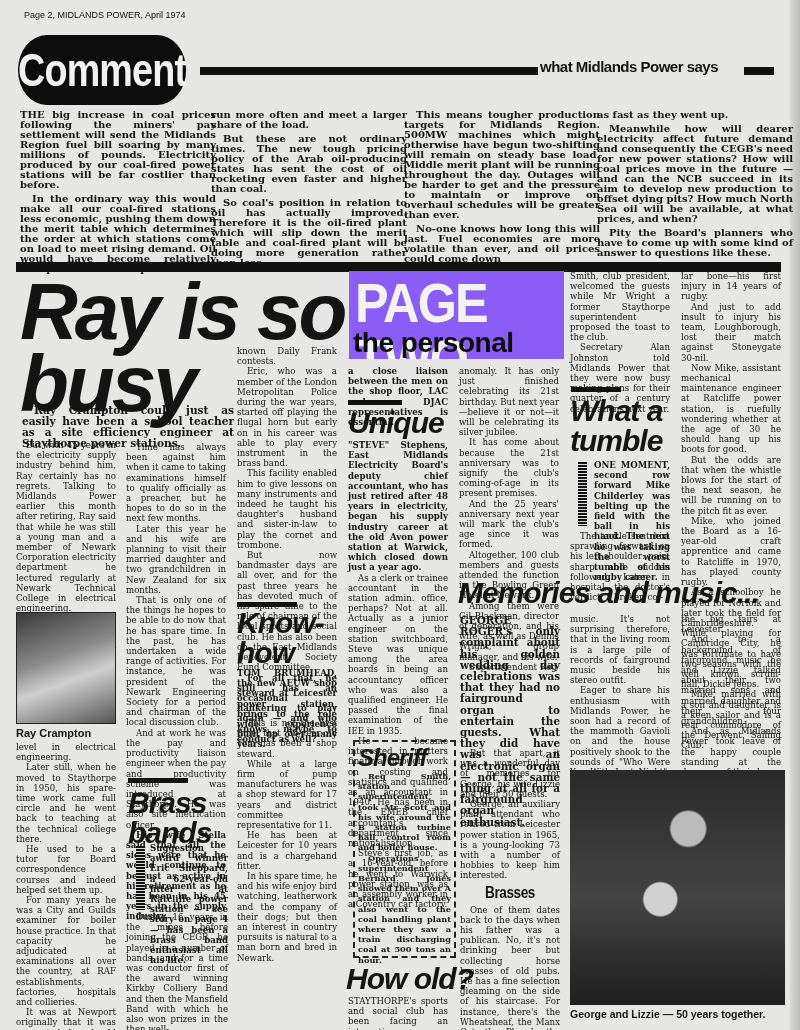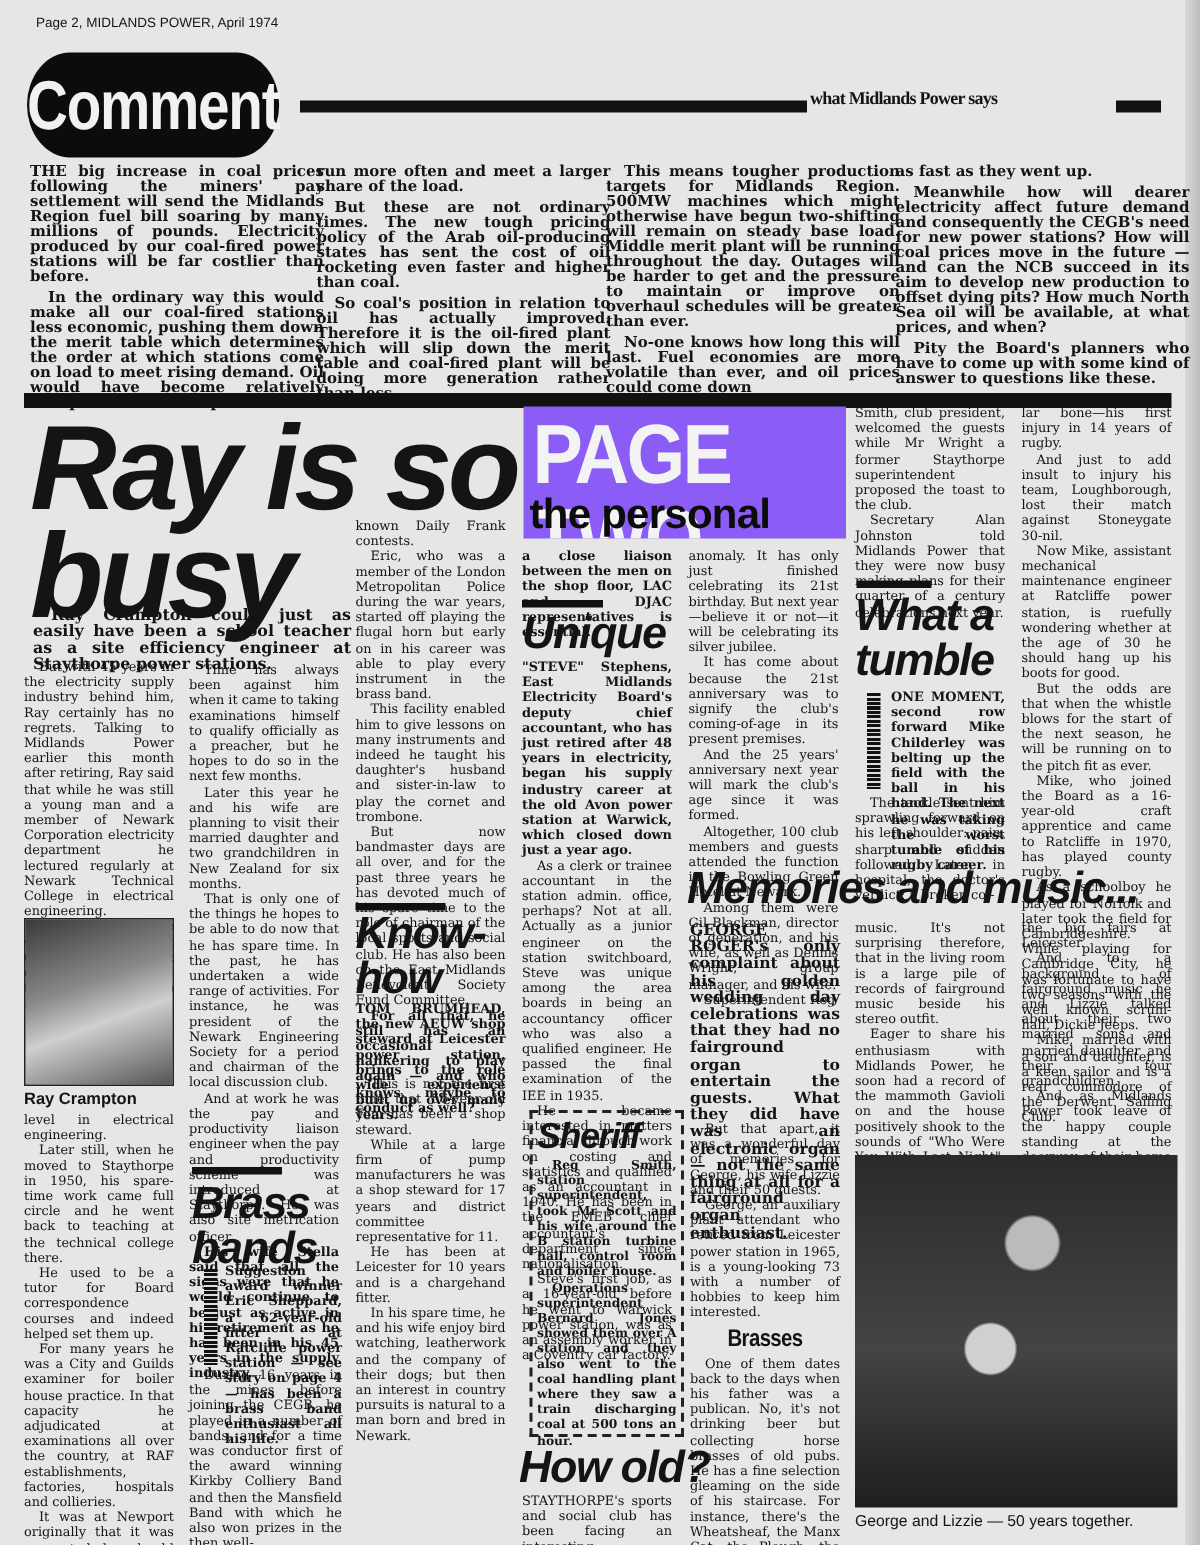--- a/index.html
+++ b/index.html
@@ -9,39 +9,39 @@
 .body-text{font-family:"DejaVu Serif",serif;font-size:8.6px;line-height:10.2px;text-align:justify;hyphens:auto}
 .body-text p{text-indent:10px}
 .body-text p.noi{text-indent:0}
 .b{font-weight:bold}
 .sans{font-family:"Liberation Sans","DejaVu Sans",sans-serif}
 .bar{background:#111}
 .hd{font-family:"Liberation Sans","DejaVu Sans",sans-serif;font-weight:bold;font-style:italic;letter-spacing:-1px;line-height:1}
 #folio{left:24px;top:10px;font-size:9px;font-weight:normal}
 #comment-pill{left:18px;top:35px;width:205px;height:70px;border-radius:35px;background:#0c0c0c;color:#f1f1f1;text-align:center;font-family:"Liberation Sans",sans-serif;font-weight:bold;font-size:46px;line-height:70px;letter-spacing:-1px;transform:scaleX(.82);transform-origin:left center}
 #comment-rule{left:200px;top:67px;width:338px;height:8px}
-#comment-tag{left:540px;top:58px;font-family:Liberation Serif, serif;font-weight:bold;font-size:12px;letter-spacing:-.5px}
+#comment-tag{left:540px;top:58px;font-family:Liberation Sans, sans-serif;font-weight:bold;font-size:15px;letter-spacing:-.5px}
 #comment-rule2{left:744px;top:67px;width:30px;height:8px}
 .comment-col{top:110px;width:196px;font-family:"DejaVu Serif",serif;font-size:10px;line-height:10px;font-weight:bold;text-align:justify}
 .comment-col p{text-indent:12px;margin-bottom:4px}
 .comment-col p.noi{text-indent:0}
 #heavy-rule{left:16px;top:262px;width:765px;height:10px}
 #ray-head{left:20px;top:276px;font-size:80px;line-height:72px;letter-spacing:-3px}
 #ray-standfirst{left:22px;top:405px;width:212px;font-size:10.6px;line-height:11px;font-weight:bold;text-align:justify;text-indent:12px}
 #ray-photo{left:16px;top:612px;width:100px;height:112px;background:linear-gradient(160deg,#3a3a3a 0%,#8a8a8a 40%,#cfcfcf 60%,#555 100%);border:1px solid #222}
 #ray-caption{left:16px;top:727px;font-size:11px;font-weight:bold}
 #pagetwo{left:349px;top:271px;width:215px;height:88px;background:#8b5cf6;overflow:hidden}
 #pagetwo .t1{position:absolute;left:6px;top:4px;font-family:"Liberation Sans",sans-serif;font-weight:bold;font-size:56px;line-height:56px;color:#f3f3f3;letter-spacing:-2px;transform:scaleX(.9);transform-origin:left}
 #pagetwo .t2{position:absolute;left:4px;top:56px;font-family:"Liberation Sans",sans-serif;font-weight:bold;font-size:28px;line-height:32px;color:#0c0c0c;letter-spacing:-.5px}
 .sec-rule{height:5px;background:#111}
 .sec-head{font-size:30px;letter-spacing:-1px}
 #sheriff-box{left:353px;top:740px;width:103px;height:218px;border:2px dashed #222;padding:3px}
 .drop-bar{width:9px;background:repeating-linear-gradient(to bottom,#111 0 2px,#ddd 2px 3px)}
 #george-photo{left:570px;top:770px;width:215px;height:235px;background:radial-gradient(circle at 55% 25%,#bbb 0 8%,transparent 9%),radial-gradient(circle at 42% 55%,#d0d0d0 0 9%,transparent 10%),linear-gradient(180deg,#2a2a2a,#444 55%,#1e1e1e)}
-#george-caption{left:570px;top:1008px;font-size:10.5px;font-weight:normal}
+#george-caption{left:570px;top:1008px;font-size:10.5px;font-weight:bold}
 #right-edge{left:790px;top:0;width:10px;height:1030px;background:linear-gradient(90deg,#d8d8d6,#bdbdbb)}
 </style>
 </head>
 <body>
 
 <div class="abs" id="right-edge"></div>
 
 <div class="abs sans" id="folio">Page 2, MIDLANDS POWER, April 1974</div>
 
 <div class="abs" id="comment-pill">Comment</div>

